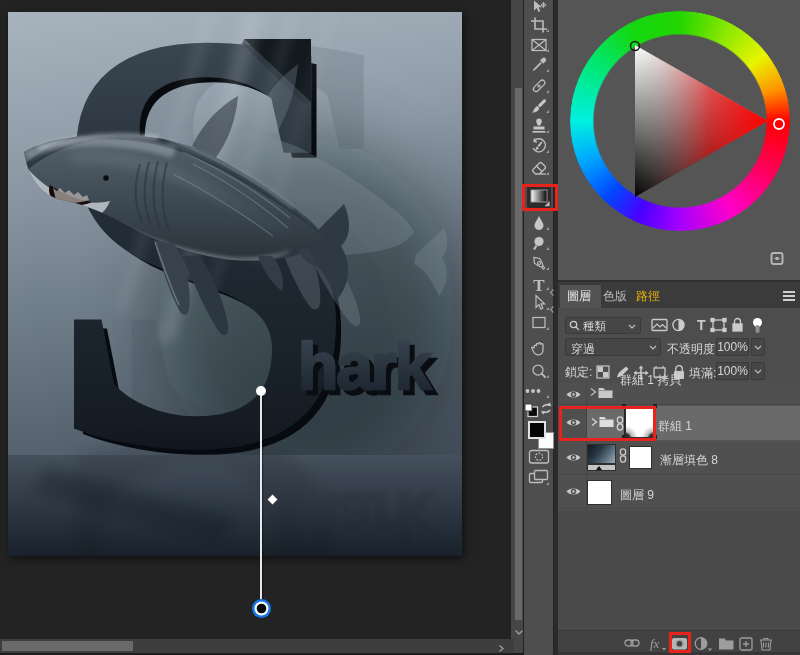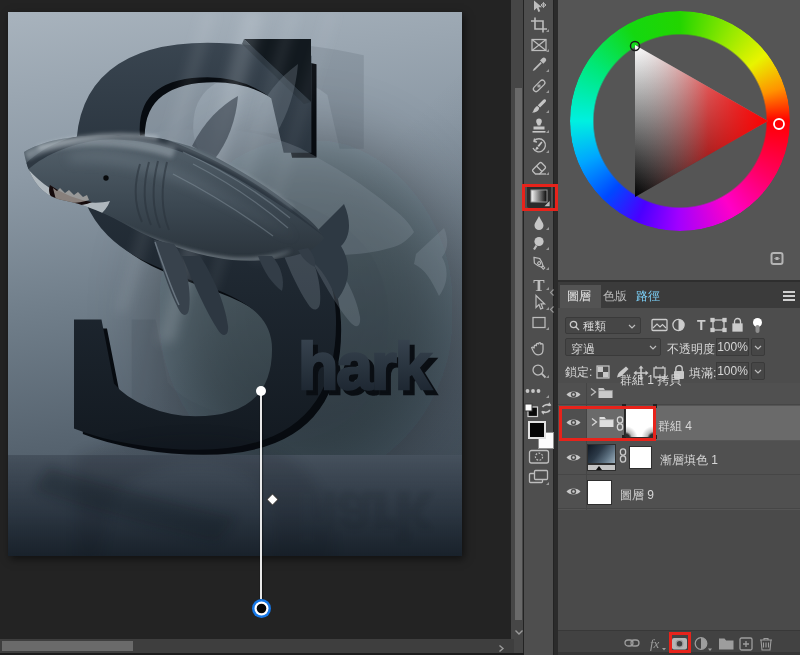--- a/index.html
+++ b/index.html
@@ -346,21 +346,21 @@
   <rect x="217.5" y="257" width="3" height="3" fill="#b4b4b4"></rect>
   <rect x="216" y="258.2" width="6" height="0.6" fill="#b4b4b4"></rect>
 </svg>
 
 <div class="abs" id="layers" style="left:558px;top:280px;width:242px;height:375px;font-size:12px;color:#d6d6d6">
 
   <div class="abs" style="left:0;top:0;width:242px;height:28px;background:#3b3b3b;border-top:2px solid #2e2e2e"></div>
   <div class="abs" style="left:2px;top:5px;width:41px;height:23px;background:#535353"></div>
   <div class="abs" style="left:9px;top:8px;color:#ececec">圖層</div>
   <div class="abs" style="left:45px;top:8px;color:#b9b9b9">色版</div>
-  <div class="abs" style="left:78px;top:8px;color:#7dd3fc">路徑</div>
+  <div class="abs" style="left:78px;top:8px;color:#eab308">路徑</div>
   <div class="abs" style="left:225px;top:11px;width:12px;height:2px;background:#cfcfcf;box-shadow:0 4px 0 #cfcfcf,0 8px 0 #cfcfcf"></div>
 
   <div class="abs" style="left:0;top:28px;width:242px;height:28px;background:#4d4d4d"></div>
   <div class="abs" style="left:7px;top:37px;width:76px;height:17px;background:#464646;border:1px solid #3a3a3a;border-radius:2px"></div>
   <svg class="abs" style="left:11px;top:40px" width="11" height="11" viewBox="0 0 11 11" fill="none" stroke="#c9c9c9" stroke-width="1.3">
     <circle cx="4.5" cy="4.5" r="3.2"></circle>
         <path d="M7,7 L10,10"></path>
       </svg>
   <div class="abs" style="left:25px;top:39px;font-size:11.5px">種類</div>
   <svg class="abs" style="left:70px;top:44px" width="8" height="5" viewBox="0 0 8 5" fill="none" stroke="#bdbdbd" stroke-width="1.2">
@@ -465,31 +465,31 @@
     <rect x="2.4" y="0.8" width="5.2" height="6.4" rx="2.6"></rect>
         <rect x="2.4" y="7.8" width="5.2" height="6.4" rx="2.6"></rect>
       </svg>
   <div class="abs" style="left:67px;top:127px;width:29px;height:31px;background:#fff;border:1px solid #2e2e2e;
        background-image:radial-gradient(circle at -2% 104%, #2e2e2e 0 10%, rgba(120,120,120,.5) 16%, rgba(255,255,255,0) 30%), radial-gradient(circle at 102% 104%, #2e2e2e 0 10%, rgba(120,120,120,.5) 16%, rgba(255,255,255,0) 30%)"></div>
   <div class="abs" style="left:66px;top:126px;width:31px;height:33px;border:1px solid #262626"></div>
   <div class="abs" style="left:64px;top:124px;width:4px;height:4px;border-left:2px solid #222;border-top:2px solid #222"></div>
   <div class="abs" style="left:95px;top:124px;width:4px;height:4px;border-right:2px solid #222;border-top:2px solid #222"></div>
   <div class="abs" style="left:64px;top:155px;width:4px;height:4px;border-left:2px solid #222;border-bottom:2px solid #222"></div>
   <div class="abs" style="left:95px;top:155px;width:4px;height:4px;border-right:2px solid #222;border-bottom:2px solid #222"></div>
-  <div class="abs" style="left:100px;top:138px">群組 4</div>
+  <div class="abs" style="left:100px;top:138px">群組 1</div>
 
   <div class="abs" style="left:29px;top:164px;width:29px;height:20px;background:linear-gradient(128deg,#141d28 5%,#2c3a48 40%,#5d7181 70%,#9db0be 100%);border:1px solid #2e2e2e"></div>
   <div class="abs" style="left:29px;top:184px;width:29px;height:7px;background:#c4c4c4;border:1px solid #2e2e2e"></div>
   <div class="abs" style="left:38px;top:186px;width:0;height:0;border-left:3.5px solid transparent;border-right:3.5px solid transparent;border-bottom:4px solid #111"></div>
   <svg class="abs" style="left:60px;top:168px" width="10" height="15" viewBox="0 0 10 15" fill="none" stroke="#c9c9c9" stroke-width="1.3">
     <rect x="2.4" y="0.8" width="5.2" height="6.4" rx="2.6"></rect>
         <rect x="2.4" y="7.8" width="5.2" height="6.4" rx="2.6"></rect>
       </svg>
   <div class="abs" style="left:71px;top:166px;width:23px;height:23px;background:#fff;border:1px solid #2e2e2e"></div>
-  <div class="abs" style="left:102px;top:172px">漸層填色 1</div>
+  <div class="abs" style="left:102px;top:172px">漸層填色 8</div>
 
   <div class="abs" style="left:29px;top:200px;width:25px;height:25px;background:#fff;border:1px solid #2e2e2e"></div>
   <div class="abs" style="left:62px;top:207px">圖層 9</div>
 
   <div class="abs" style="left:0;top:350px;width:242px;height:22px;background:#424242;border-top:1px solid #383838"></div>
   <div class="abs" style="left:0;top:372px;width:242px;height:3px;background:#363636"></div>
   <svg class="abs" style="left:66px;top:355px" width="150" height="16" viewBox="0 0 150 16" fill="none" stroke="#9d9d9d" stroke-width="1.3">
     <rect x="1" y="5" width="8" height="6" rx="3"></rect>
         <rect x="7" y="5" width="8" height="6" rx="3"></rect>
     <text x="26" y="13" font-size="13" font-style="italic" fill="#9d9d9d" stroke="none" font-family="Liberation Serif">fx</text>

